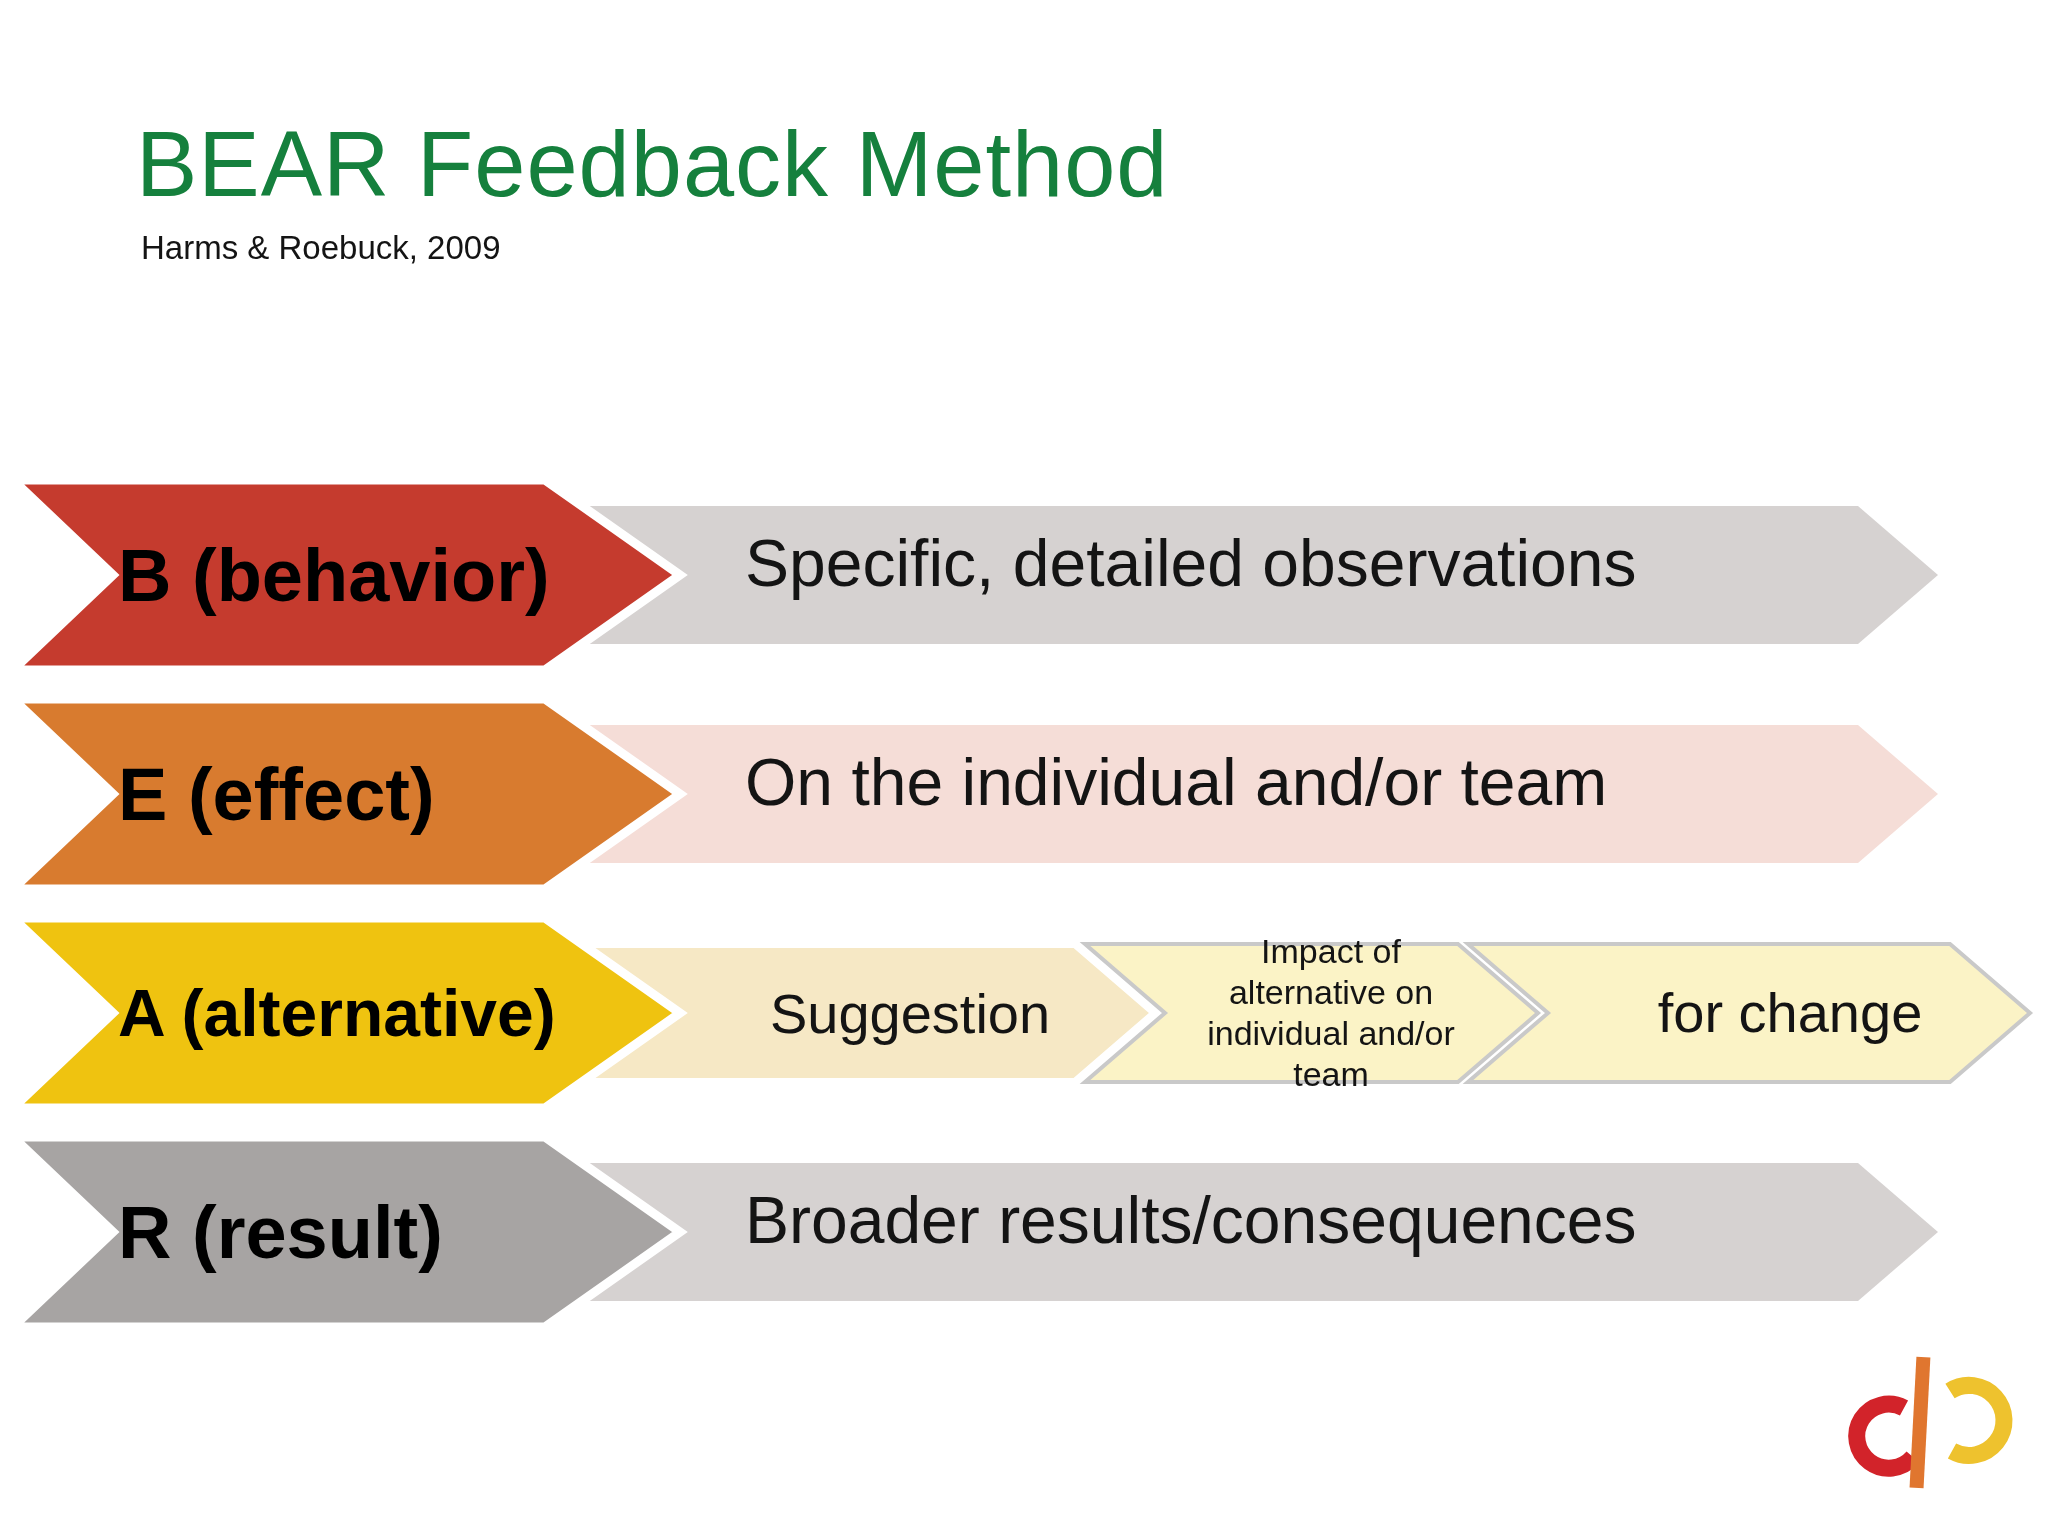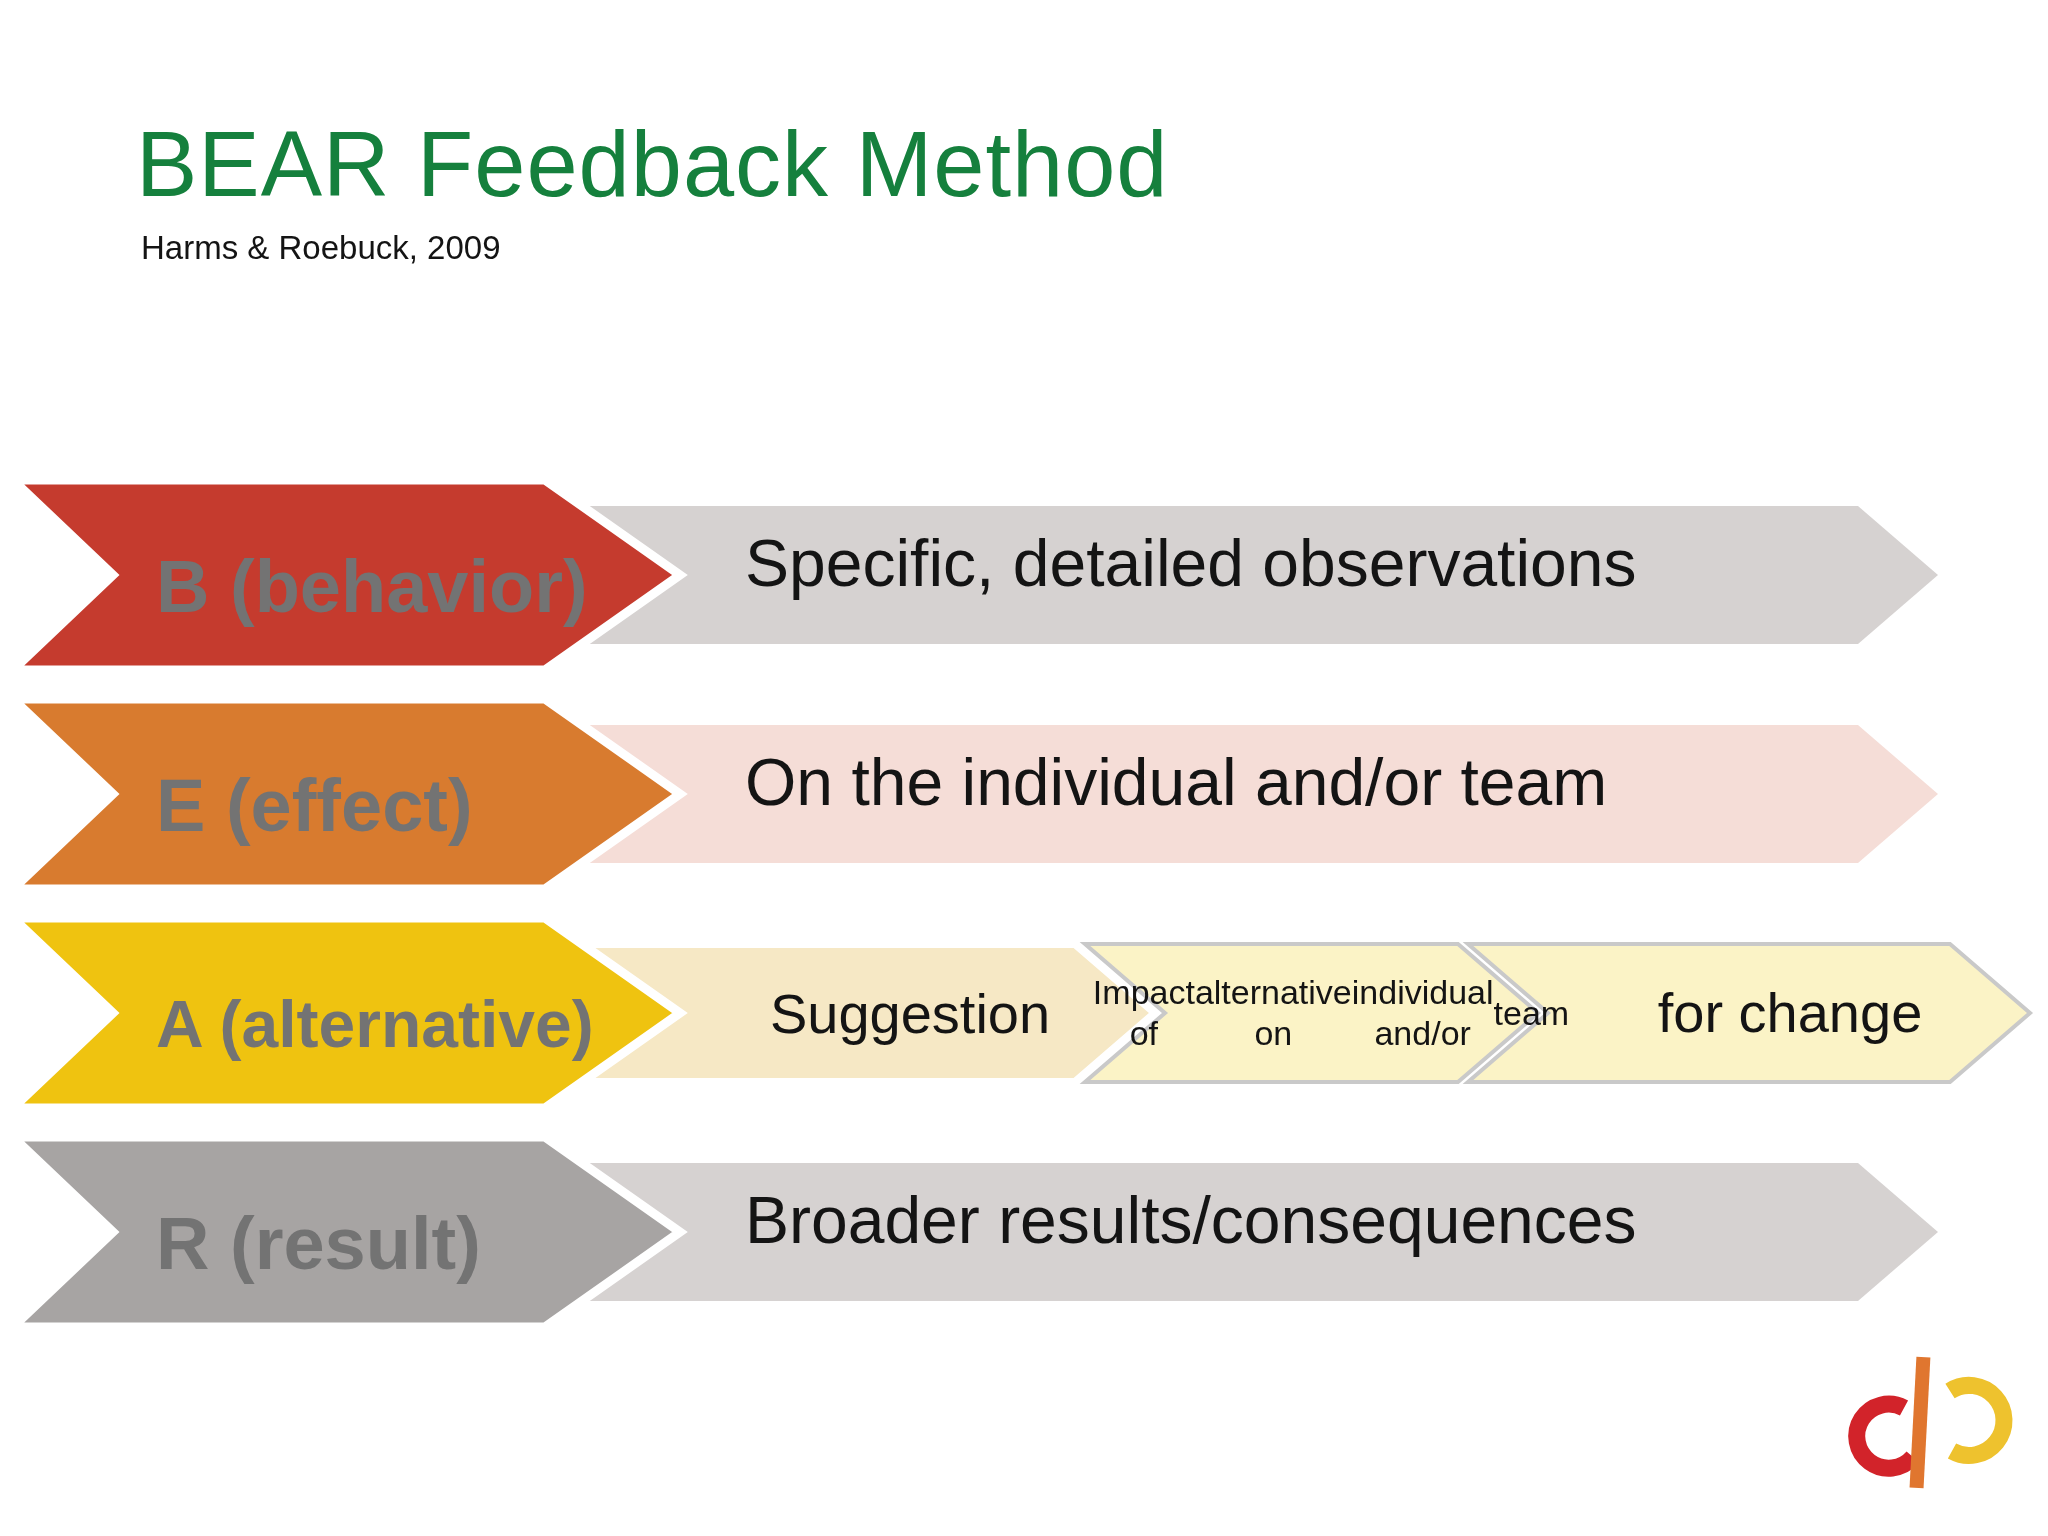--- a/index.html
+++ b/index.html
@@ -20,38 +20,38 @@
     font-size:33px;line-height:1;color:#141414;font-weight:400;
     white-space:nowrap;
   }
   .row{position:absolute;left:0;width:2048px;height:200px;}
   .row svg{position:absolute;left:0;top:0;}
   .row-1{top:477px;}
   .row-2{top:696px;}
   .row-3{top:915px;}
   .row-4{top:1134px;}
   .chev-label{
-    position:absolute;left:118px;top:14px;height:190px;width:560px;
+    position:absolute;left:118px;top:3px;height:190px;width:560px;
     display:flex;align-items:center;
-    font-size:74px;font-weight:700;color:#737373;white-space:nowrap;margin-left:38px;
+    font-size:74px;font-weight:700;color:#000000;white-space:nowrap;
   }
   .row-3 .chev-label{font-size:66px;}
   .bar-text{
     position:absolute;left:745px;top:29px;height:114px;width:1100px;
     display:flex;align-items:center;
     font-size:66px;color:#141414;white-space:nowrap;
   }
   .sub-text-1{
     position:absolute;left:680px;top:29px;height:138px;width:460px;
     display:flex;align-items:center;justify-content:center;
     font-size:56px;color:#141414;white-space:nowrap;
   }
   .sub-text-2{
     position:absolute;left:1150px;top:0;height:196px;width:362px;
-    display:flex;flex-direction:row;align-items:center;justify-content:center;
+    display:flex;flex-direction:column;align-items:center;justify-content:center;
     font-size:34px;line-height:41px;color:#141414;text-align:center;
   }
   .sub-text-3{
     position:absolute;left:1580px;top:3px;height:190px;width:420px;
     display:flex;flex-direction:column;align-items:center;justify-content:center;
     font-size:56px;line-height:64px;color:#141414;text-align:center;
   }
   .logo{position:absolute;left:1820px;top:1330px;width:228px;height:206px;}
 </style>
 </head>

